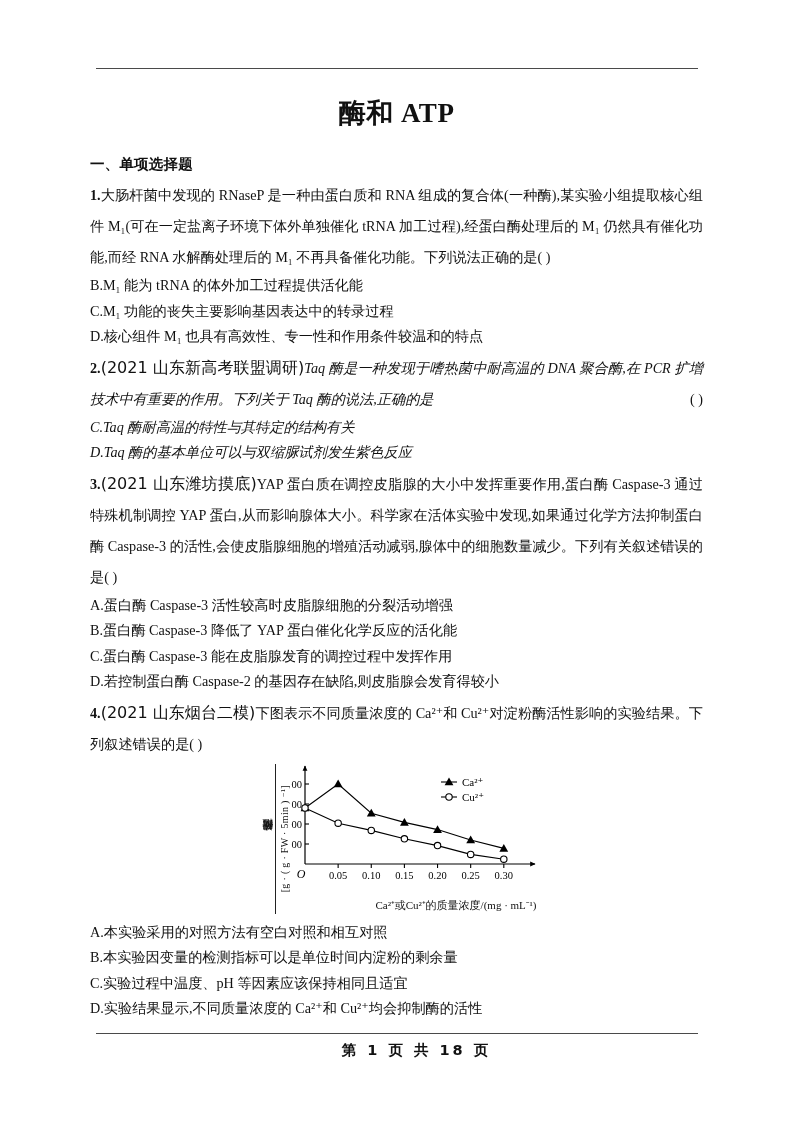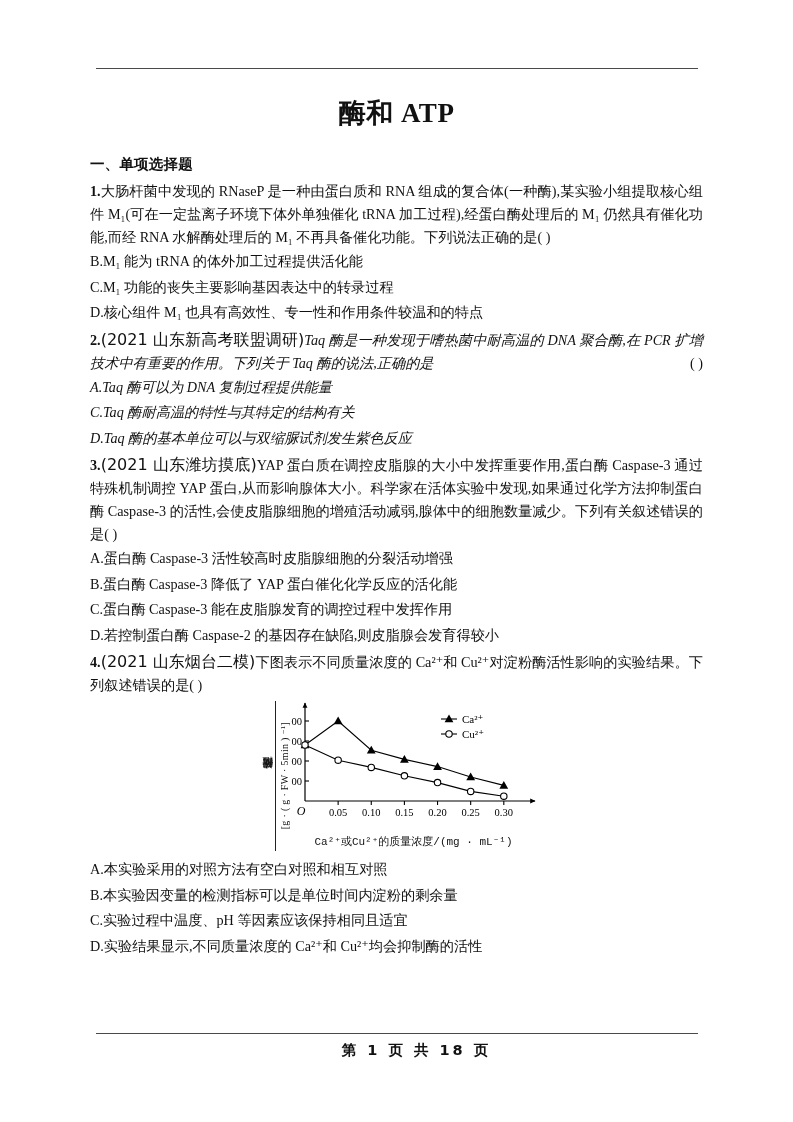--- a/index.html
+++ b/index.html
@@ -49,21 +49,21 @@
     font-size: 14.5px;
     font-weight: bold;
     font-family: "DejaVu Sans", "Liberation Sans", sans-serif;
     letter-spacing: 0.2px;
   }
   .q-block {
     margin-bottom: 2px;
   }
   .q-stem, .q-opt {
     font-size: 14.2px;
-    line-height: 23px;
+    line-height: 31px;
     text-align: justify;
     text-justify: inter-ideograph;
     margin: 0;
     font-family: "Liberation Serif", "DejaVu Serif", serif;
   }
   .q-opt {
     line-height: 25.5px;
   }
   .qnum {
     font-weight: bold;
@@ -128,23 +128,23 @@
   .chart-svg {
     position: absolute;
     left: 34px;
     top: 0px;
   }
   .xlabel {
     position: absolute;
     left: 34px;
     top: 133px;
     width: 246px;
-    text-align: center;
+    text-align: right;
     font-size: 11px;
-    font-family: Liberation Mono, monospace;
+    font-family: Liberation Serif, serif;
     white-space: nowrap;
   }
   .tick-txt {
     font-family: "Liberation Serif", "DejaVu Serif", serif;
     font-size: 10.5px;
     fill: #000;
   }
   .legend-txt {
     font-family: "Liberation Serif", "DejaVu Serif", serif;
     font-size: 11px;
@@ -192,21 +192,20 @@
 
   <div class="q-block">
     <p class="q-stem"><span class="qnum">1.</span><span>大肠杆菌中发现的 RNaseP 是一种由蛋白质和 RNA 组成的复合体(一种酶),某实验小组提取核心组件 M₁(可在一定盐离子环境下体外单独催化 tRNA 加工过程),经蛋白酶处理后的 M₁ 仍然具有催化功能,而经 RNA 水解酶处理后的 M₁ 不再具备催化功能。下列说法正确的是(      )</span></p>
     <p class="q-opt">B.M₁ 能为 tRNA 的体外加工过程提供活化能</p>
     <p class="q-opt">C.M₁ 功能的丧失主要影响基因表达中的转录过程</p>
     <p class="q-opt">D.核心组件 M₁ 也具有高效性、专一性和作用条件较温和的特点</p>
   </div>
 
   <div class="q-block">
     <p class="q-stem"><span class="qnum">2.</span><span class="src">(2021 山东新高考联盟调研)</span><span class="ital">Taq 酶是一种发现于嗜热菌中耐高温的 DNA 聚合酶,在 PCR 扩增技术中有重要的作用。下列关于 Taq 酶的说法,正确的是</span><span style="float:right">(      )</span></p>
-    <p class="q-opt ital">A.Taq 酶可以为 DNA 复制过程提供能量</p>
     <p class="q-opt ital">C.Taq 酶耐高温的特性与其特定的结构有关</p>
     <p class="q-opt ital">D.Taq 酶的基本单位可以与双缩脲试剂发生紫色反应</p>
   </div>
 
   <div class="q-block">
     <p class="q-stem"><span class="qnum">3.</span><span class="src">(2021 山东潍坊摸底)</span><span>YAP 蛋白质在调控皮脂腺的大小中发挥重要作用,蛋白酶 Caspase-3 通过特殊机制调控 YAP 蛋白,从而影响腺体大小。科学家在活体实验中发现,如果通过化学方法抑制蛋白酶 Caspase-3 的活性,会使皮脂腺细胞的增殖活动减弱,腺体中的细胞数量减少。下列有关叙述错误的是(      )</span></p>
     <p class="q-opt">A.蛋白酶 Caspase-3 活性较高时皮脂腺细胞的分裂活动增强</p>
     <p class="q-opt">B.蛋白酶 Caspase-3 降低了 YAP 蛋白催化化学反应的活化能</p>
     <p class="q-opt">C.蛋白酶 Caspase-3 能在皮脂腺发育的调控过程中发挥作用</p>
     <p class="q-opt">D.若控制蛋白酶 Caspase-2 的基因存在缺陷,则皮脂腺会发育得较小</p>

